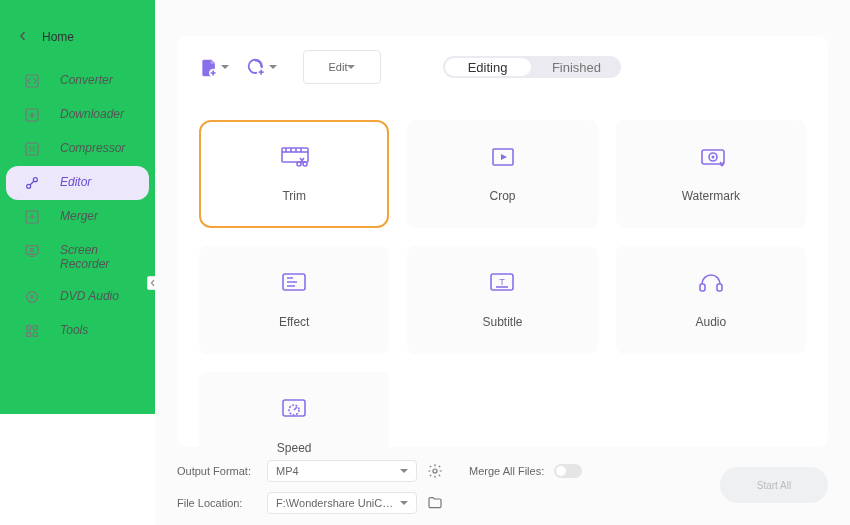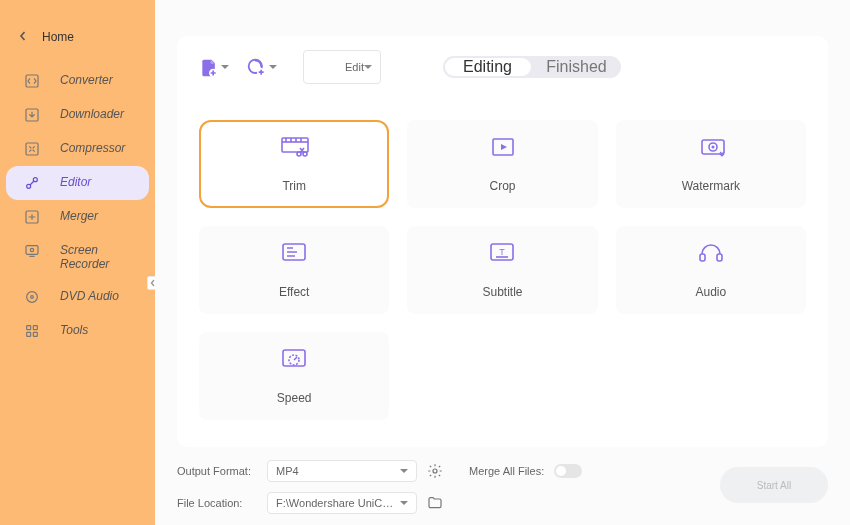--- a/index.html
+++ b/index.html
@@ -5,42 +5,42 @@
     * { box-sizing: border-box; margin: 0; padding: 0; }
     body { font-family: -apple-system, 'Segoe UI', sans-serif; font-size: 12px; color: #333; background: #fff; width: 850px; height: 525px; overflow: hidden; position: relative; }
 
     
     .titlebar { position: absolute; top: 0; right: 0; height: 30px; display: flex; align-items: center; gap: 4px; padding: 0 10px; }
     .titlebar-btn { width: 18px; height: 18px; display: flex; align-items: center; justify-content: center; color: #666; cursor: pointer; }
     .avatar { width: 18px; height: 18px; border-radius: 50%; background: #f4a261; color: #fff; display: flex; align-items: center; justify-content: center; font-size: 10px; }
     .titlebar .sep { width: 4px; }
 
     
-    .sidebar { position: absolute; left: 0; top: 0; width: 155px; height: 525px; background: #fdba74; padding-top: 22px; }
+    .sidebar { position: absolute; left: 0; top: 0; width: 155px; height: 414px; background: #22c55e; padding-top: 22px; }
     .home-row { display: flex; align-items: center; gap: 12px; padding: 8px 18px 20px 18px; color: #333; }
     .home-row .back { width: 12px; height: 12px; color: #555; }
     .sidebar-item { display: flex; align-items: flex-start; gap: 20px; padding: 9px 18px; color: #555; cursor: pointer; border-radius: 12px; margin: 0 6px; font-style: italic; }
     .sidebar-item.active { background: #ece7fb; color: #6b4ecf; }
     .sidebar-item .icon { width: 16px; height: 16px; display:flex; align-items:center; justify-content:center; }
     .collapse-handle { position: absolute; left: 147px; top: 276px; width: 12px; height: 14px; background: #fff; border: 1px solid #e6e6e6; border-radius: 2px; display:flex; align-items:center; justify-content:center; color:#999; font-size:9px; }
 
     
     .main { position: absolute; left: 155px; top: 0; right: 0; bottom: 0; background: #fbfbfc; }
     .panel { position: absolute; left: 22px; top: 36px; right: 22px; bottom: 78px; background: #fff; border-radius: 10px; padding: 14px 22px 22px 22px; }
     .toolbar { display:flex; align-items:center; gap:18px; }
     .toolbtn { display:flex; align-items:center; gap:4px; cursor:pointer; }
     .toolbtn .doc-icon { width:18px; height:18px; }
-    .select { margin-left: 8px; width: 78px; height: 22px; border: 1px solid #e5e5e6; border-radius: 4px; display:flex; align-items:center; justify-content:flex-end; padding: 16px 8px; color:#666; font-size:11px; cursor:pointer; }
+    .select { margin-left: 8px; width: 78px; height: 22px; border: 1px solid #e5e5e6; border-radius: 4px; display:flex; align-items:center; justify-content:center; padding: 16px 8px; color:#666; font-size:11px; cursor:pointer; }
     .segmented { margin-left: 44px; width: 178px; height: 22px; background: #eaeaf0; border-radius: 12px; display:flex; align-items:center; position:relative; cursor:pointer; }
-    .segmented .seg { flex:1; text-align:center; font-size:16px; color:#777; z-index:1; }
+    .segmented .seg { flex:1; text-align:center; font-size:13px; color:#777; z-index:1; }
     .segmented .seg.active { color:#333; }
     .segmented .pill { position:absolute; left:2px; top:2px; width: 86px; height:18px; background:#fff; border-radius:10px; }
 
     .grid { margin-top: 36px; display:grid; grid-template-columns: repeat(3, 1fr); gap: 18px; }
-    .tile { height: 88px; background:#fbfbfc; border-radius: 8px; display:flex; flex-direction:column; align-items:center; justify-content:center; gap:21px; color:#555; cursor:pointer; }
+    .tile { height: 108px; background:#fbfbfc; border-radius: 8px; display:flex; flex-direction:column; align-items:center; justify-content:center; gap:21px; color:#555; cursor:pointer; }
     .tile.selected { background:#fff; border:2px solid #f2a43a; border-radius: 12px; }
     .tile .ticon { width: 26px; height: 22px; color:#8b6fe8; }
     .tile .tlabel { font-size: 12px; }
     .grid .spacer { visibility:hidden; }
 
     
     .footer { position:absolute; left:22px; right:22px; bottom: 10px; height: 56px; display:flex; flex-direction:column; justify-content: space-around; gap:8px; color:#666; font-size:11px; }
     .footer-row { display:flex; align-items:center; gap:10px; }
     .footer-row .label { width: 80px; }
     .footer-select { width: 150px; height: 22px; border:1px solid #e5e5e6; border-radius:4px; display:flex; align-items:center; justify-content:space-between; padding:0 8px; background:#fff; cursor:pointer; }

